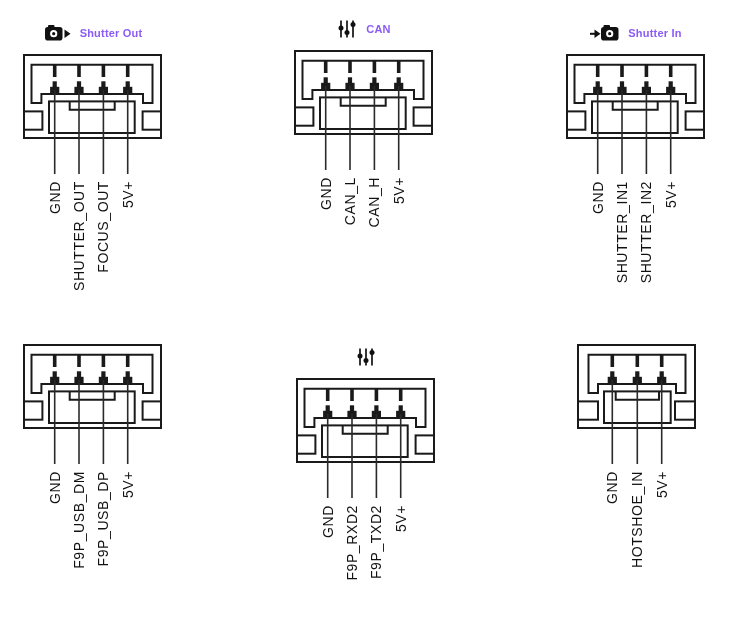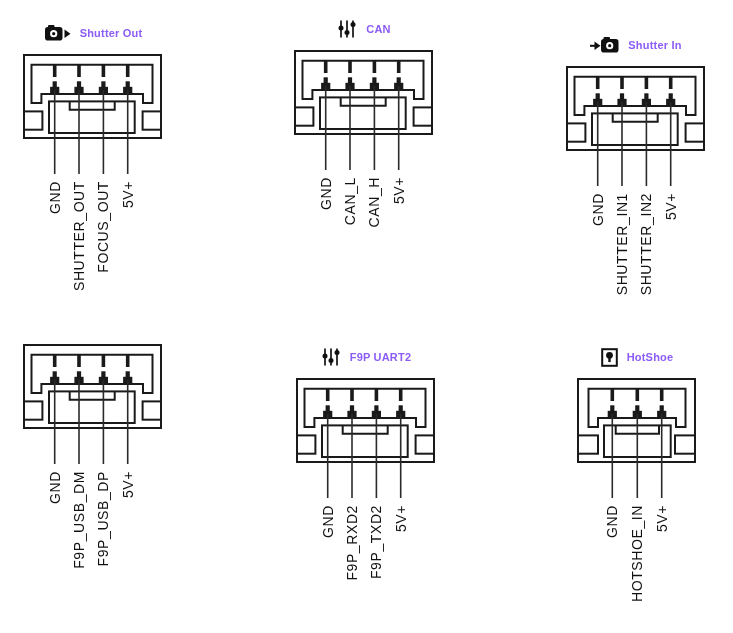--- a/index.html
+++ b/index.html
@@ -119,21 +119,21 @@
     </g>
     <g>
       <text class="pin-label" x="36.7" y="127" text-anchor="end" transform="rotate(-90 36.7 127)">GND</text>
       <text class="pin-label" x="61" y="127" text-anchor="end" transform="rotate(-90 61 127)">CAN_L</text>
       <text class="pin-label" x="85.4" y="127" text-anchor="end" transform="rotate(-90 85.4 127)">CAN_H</text>
       <text class="pin-label" x="109.7" y="127" text-anchor="end" transform="rotate(-90 109.7 127)">5V+</text>
     </g>
   </svg>
 </div>
 
-<div class="card" style="left:566px;top:32px;width:140px">
+<div class="card" style="left:566px;top:20px;width:140px">
   <div class="title">
     <span class="icon">
       <svg width="29" height="20" viewBox="0 0 29 20">
           <rect x="0" y="9.8" width="5" height="2" fill="#111"></rect>
           <path d="M4.5 6.5 L10.5 10.7 L4.5 14.9 Z" fill="#111"></path>
           <rect x="13.5" y="2" width="6.5" height="3.5" rx="1" fill="#111"></rect>
           <rect x="11" y="4" width="17.5" height="13.5" rx="2.8" fill="#111"></rect>
           <circle cx="19.7" cy="10.7" r="3.6" fill="#fff"></circle>
           <circle cx="19.7" cy="10.7" r="1.6" fill="#111"></circle>
         </svg>
@@ -182,50 +182,39 @@
           <g stroke="#111" stroke-width="1.7">
             <line x1="4" y1="1.5" x2="4" y2="18.5"></line>
             <line x1="10" y1="1.5" x2="10" y2="18.5"></line>
             <line x1="16" y1="1.5" x2="16" y2="18.5"></line>
           </g>
           <circle cx="4" cy="9" r="2.5" fill="#111"></circle>
           <circle cx="10" cy="13.5" r="2.5" fill="#111"></circle>
           <circle cx="16" cy="5.5" r="2.5" fill="#111"></circle>
         </svg>
     </span>
-    <span class="txt">F9P UART2</span>
   </div>
   <svg class="conn" width="140" height="250" viewBox="0 0 140 250">
     <use href="#conn4"></use>
     <g class="leads">
       <line x1="31.7" y1="36" x2="31.7" y2="120"></line>
         <line x1="56" y1="36" x2="56" y2="120"></line>
         <line x1="80.4" y1="36" x2="80.4" y2="120"></line>
         <line x1="104.7" y1="36" x2="104.7" y2="120"></line>
     </g>
     <g>
       <text class="pin-label" x="36.7" y="127" text-anchor="end" transform="rotate(-90 36.7 127)">GND</text>
       <text class="pin-label" x="61" y="127" text-anchor="end" transform="rotate(-90 61 127)">F9P_RXD2</text>
       <text class="pin-label" x="85.4" y="127" text-anchor="end" transform="rotate(-90 85.4 127)">F9P_TXD2</text>
       <text class="pin-label" x="109.7" y="127" text-anchor="end" transform="rotate(-90 109.7 127)">5V+</text>
     </g>
   </svg>
 </div>
 
 <div class="card" style="left:577px;top:344px;width:120px">
-  <div class="title">
-    <span class="icon">
-      <svg width="17" height="19" viewBox="0 0 17 19">
-          <rect x="1.2" y="1.2" width="14.6" height="16.6" fill="none" stroke="#111" stroke-width="2"></rect>
-          <circle cx="8.5" cy="7.3" r="3.4" fill="#111"></circle>
-          <rect x="7.3" y="9.3" width="2.4" height="4.8" fill="#111"></rect>
-        </svg>
-    </span>
-    <span class="txt">HotShoe</span>
-  </div>
   <svg class="conn" width="120" height="250" viewBox="0 0 120 250">
     <use href="#conn3"></use>
     <g class="leads">
       <line x1="35.3" y1="36" x2="35.3" y2="120"></line>
         <line x1="60.3" y1="36" x2="60.3" y2="120"></line>
         <line x1="84.7" y1="36" x2="84.7" y2="120"></line>
     </g>
     <g>
       <text class="pin-label" x="40.3" y="127" text-anchor="end" transform="rotate(-90 40.3 127)">GND</text>
       <text class="pin-label" x="65.3" y="127" text-anchor="end" transform="rotate(-90 65.3 127)">HOTSHOE_IN</text>

